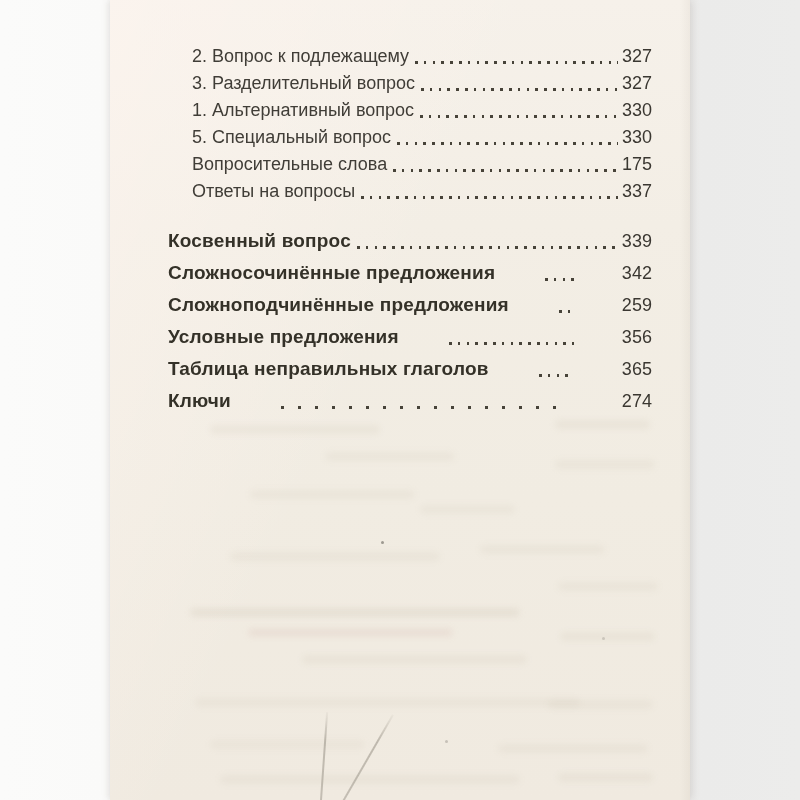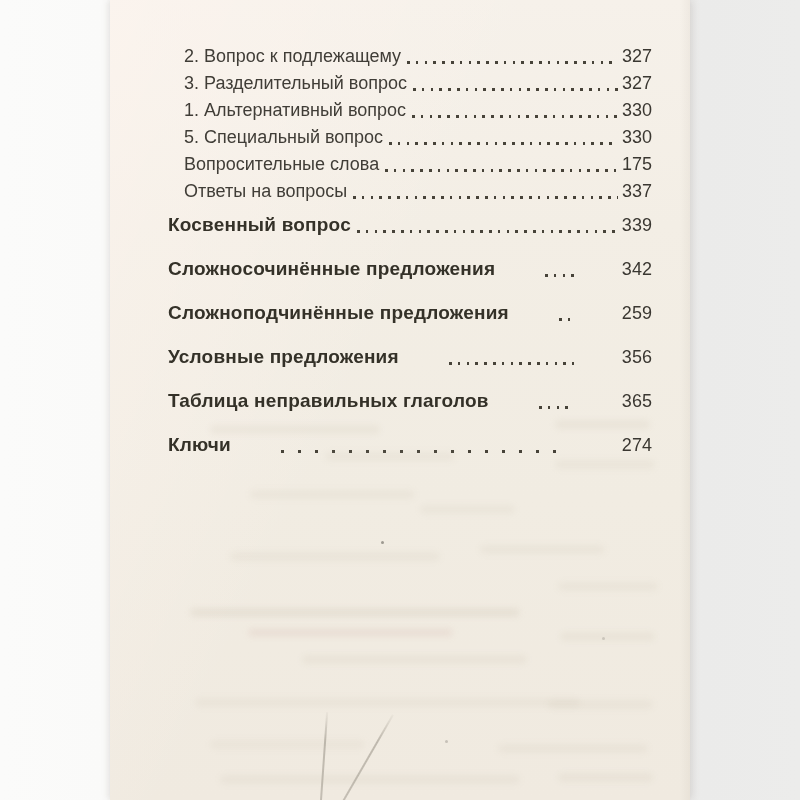--- a/index.html
+++ b/index.html
@@ -34,34 +34,34 @@
     color: #3c3933;
   }
   .row {
     display: flex;
     align-items: flex-end;
     height: 27px;
     line-height: 27px;
     white-space: nowrap;
   }
   .row.sub {
-    margin-left: 16px;
+    margin-left: 24px;
     font-size: 18px;
     color: #403d37;
   }
   .row.heading {
     font-size: 19px;
     font-weight: bold;
     height: 28px;
     line-height: 28px;
     color: #343128;
     letter-spacing: 0.2px;
   }
-  .row.heading.first { margin-top: 6px; }
-  .row.heading + .row.heading { margin-top: 16px; gap: 44px; }
+  .row.heading.first { margin-top: 22px; }
+  .row.heading + .row.heading { margin-top: 4px; gap: 44px; }
   .leader {
     flex: 1;
     height: 3px;
     margin: 0 2px 6px 6px;
     background: repeating-linear-gradient(90deg,
       #474339 0px, #474339 2.6px, rgba(0,0,0,0) 2.6px, rgba(0,0,0,0) 8.8px);
   }
   .row.wide .leader {
     margin-right: 9px;
     background: repeating-linear-gradient(90deg,

